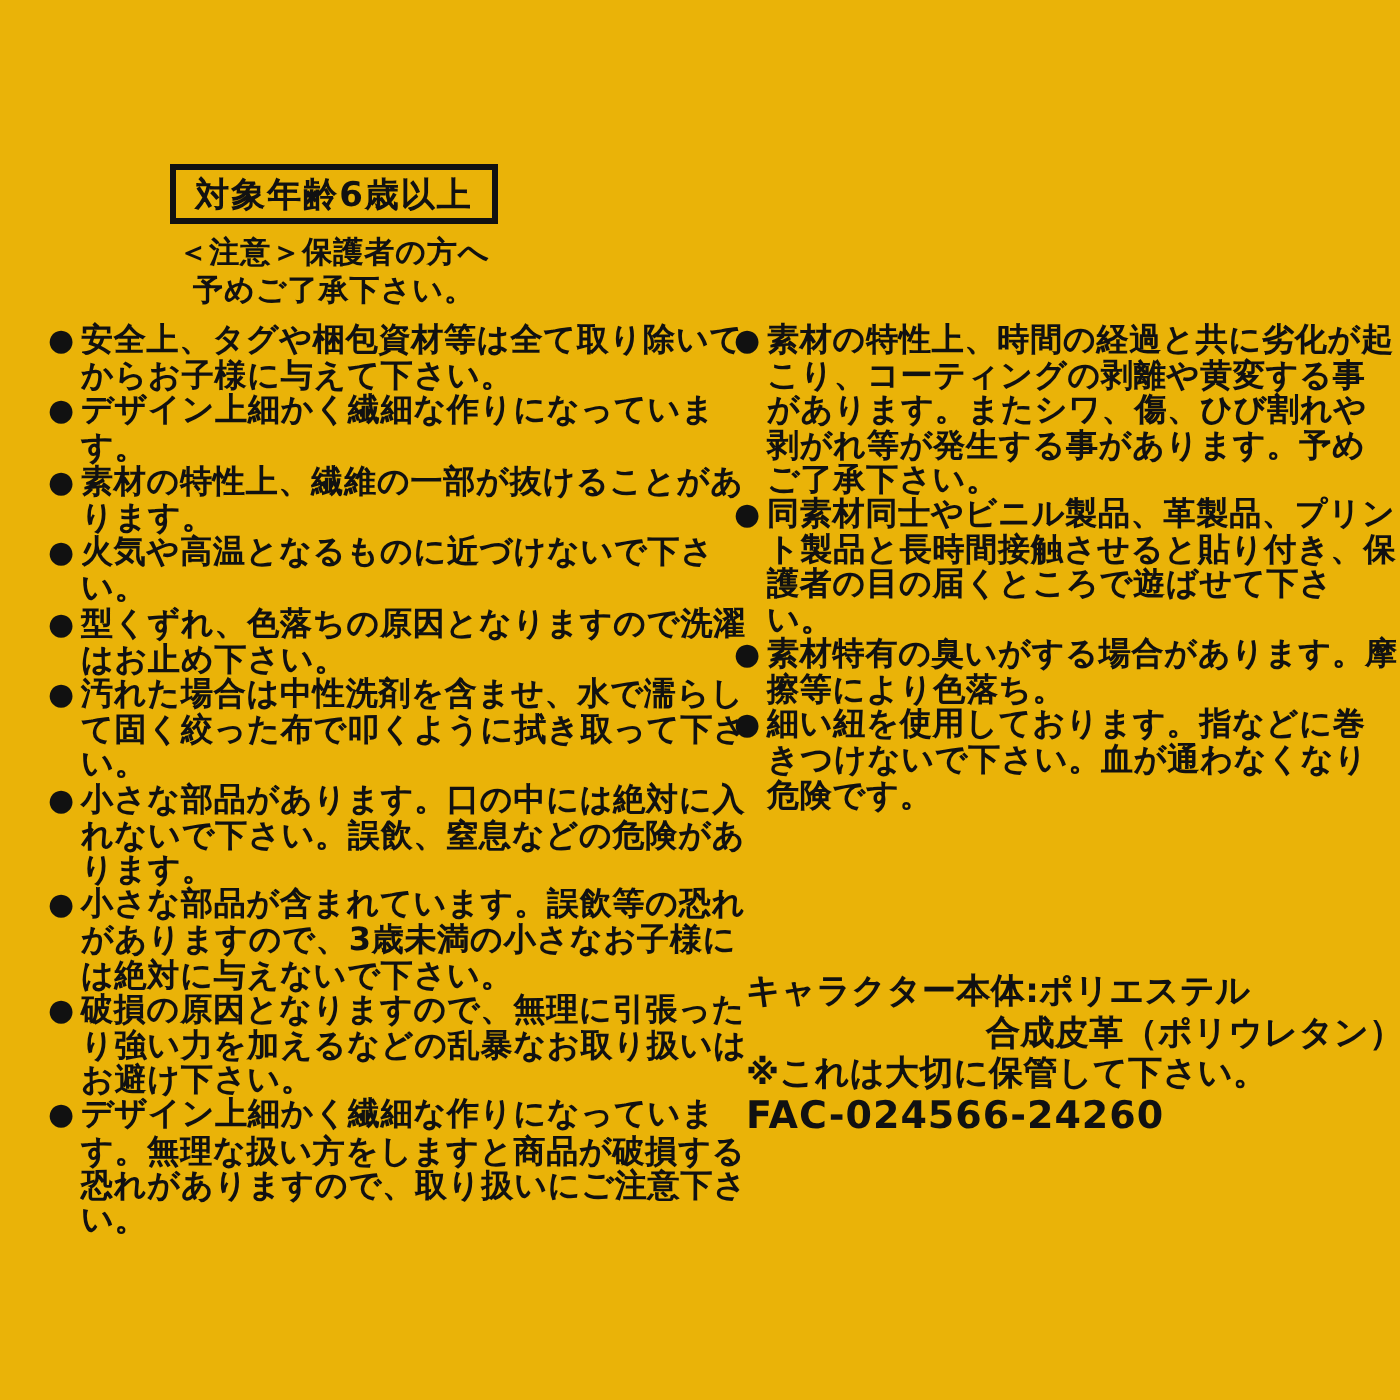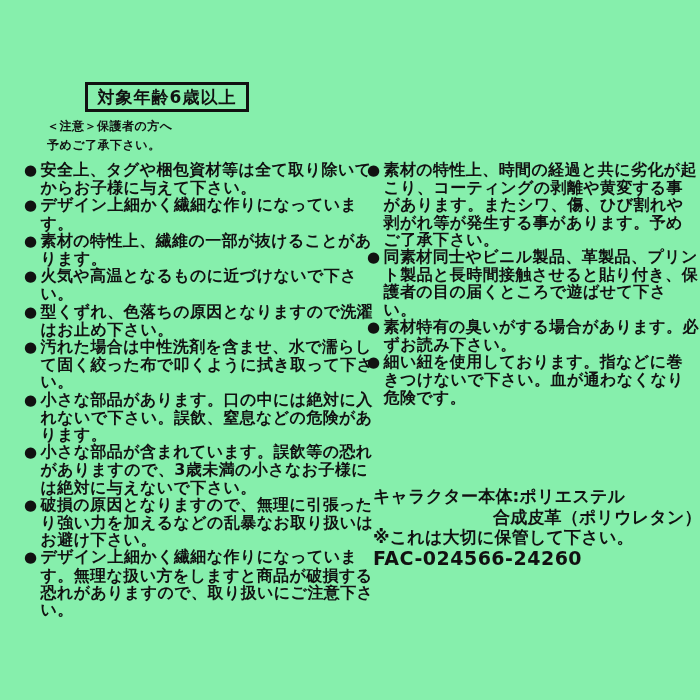--- a/index.html
+++ b/index.html
@@ -1,41 +1,41 @@
 <!DOCTYPE html>
 <html><head>
 <meta charset="utf-8">
 <style>
   html, body { margin: 0; padding: 0; background: #ffffff; }
   .page {
     position: relative;
     width: 700px;
     height: 700px;
-    background: #86efac;
+    background: #eab308;
     font-family: "DejaVu Sans", sans-serif;
     color: #111111;
     font-weight: bold;
     overflow: hidden;
   }
   .age-box {
     position: absolute;
     left: 85px; top: 82px;
     width: 158px; height: 24px;
     border: 3px solid #111111;
     display: flex; align-items: center; justify-content: center;
     font-size: 17px;
     letter-spacing: 1px;
     white-space: nowrap;
   }
   .notice {
     position: absolute;
     left: 47px; top: 117px;
     width: 240px;
-    text-align: left;
-    font-size: 12px;
+    text-align: center;
+    font-size: 15px;
     line-height: 19px;
     letter-spacing: 0.5px;
   }
   .col {
     position: absolute;
     top: 161px;
     font-size: 16px;
     line-height: 17.2px;
     letter-spacing: 0.4px;
   }
@@ -88,21 +88,21 @@
     <div class="warning-item"><span class="bullet">●</span><span>汚れた場合は中性洗剤を含ませ、水で濡らして固く絞った布で叩くように拭き取って下さい。</span></div>
     <div class="warning-item"><span class="bullet">●</span><span>小さな部品があります。口の中には絶対に入れないで下さい。誤飲、窒息などの危険があります。</span></div>
     <div class="warning-item"><span class="bullet">●</span><span>小さな部品が含まれています。誤飲等の恐れがありますので、3歳未満の小さなお子様には絶対に与えないで下さい。</span></div>
     <div class="warning-item"><span class="bullet">●</span><span>破損の原因となりますので、無理に引張ったり強い力を加えるなどの乱暴なお取り扱いはお避け下さい。</span></div>
     <div class="warning-item"><span class="bullet">●</span><span>デザイン上細かく繊細な作りになっています。無理な扱い方をしますと商品が破損する恐れがありますので、取り扱いにご注意下さい。</span></div>
   </div>
 
   <div class="col col-right">
     <div class="warning-item"><span class="bullet">●</span><span>素材の特性上、時間の経過と共に劣化が起こり、コーティングの剥離や黄変する事があります。またシワ、傷、ひび割れや剥がれ等が発生する事があります。予めご了承下さい。</span></div>
     <div class="warning-item"><span class="bullet">●</span><span>同素材同士やビニル製品、革製品、プリント製品と長時間接触させると貼り付き、保護者の目の届くところで遊ばせて下さい。</span></div>
-    <div class="warning-item"><span class="bullet">●</span><span>素材特有の臭いがする場合があります。必ずお読み下さい。</span></div>
+    <div class="warning-item"><span class="bullet">●</span><span>素材特有の臭いがする場合があります。摩擦等により色落ち。</span></div>
     <div class="warning-item"><span class="bullet">●</span><span>細い紐を使用しております。指などに巻きつけないで下さい。血が通わなくなり危険です。</span></div>
   </div>
 
   <div class="materials">
     <div>キャラクター本体:ポリエステル</div>
     <div class="indent2">合成皮革（ポリウレタン）</div>
     <div>※これは大切に保管して下さい。</div>
     <div class="code">FAC-024566-24260</div>
   </div>
 

